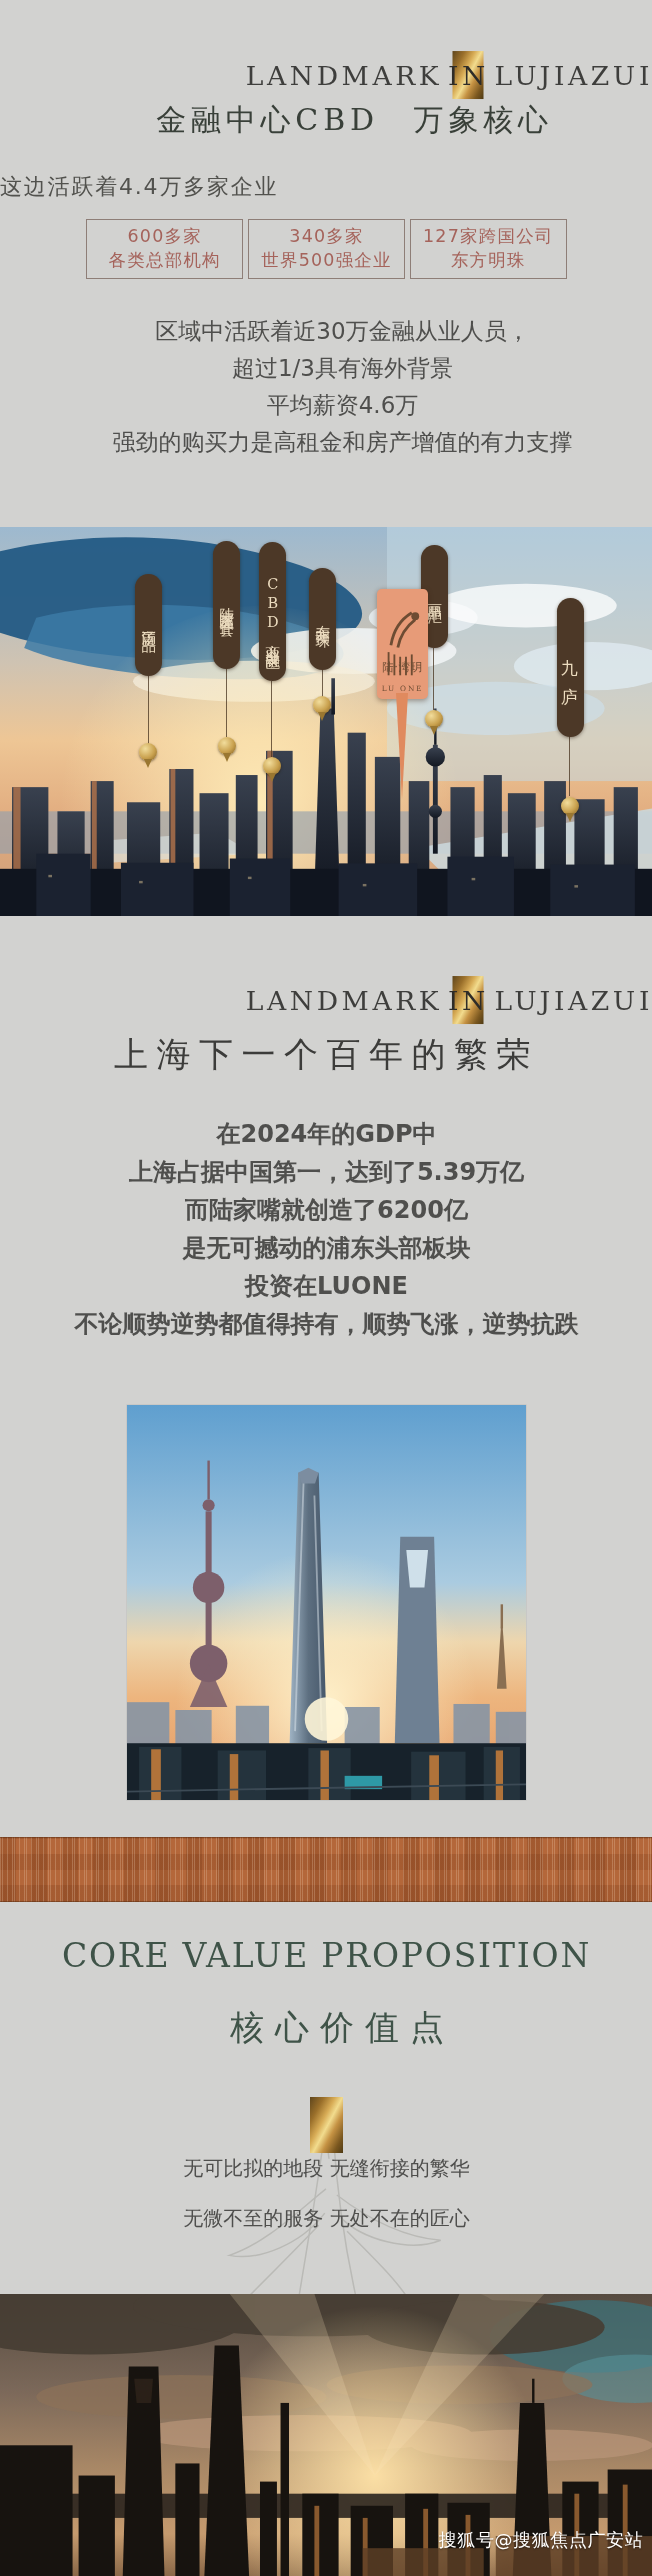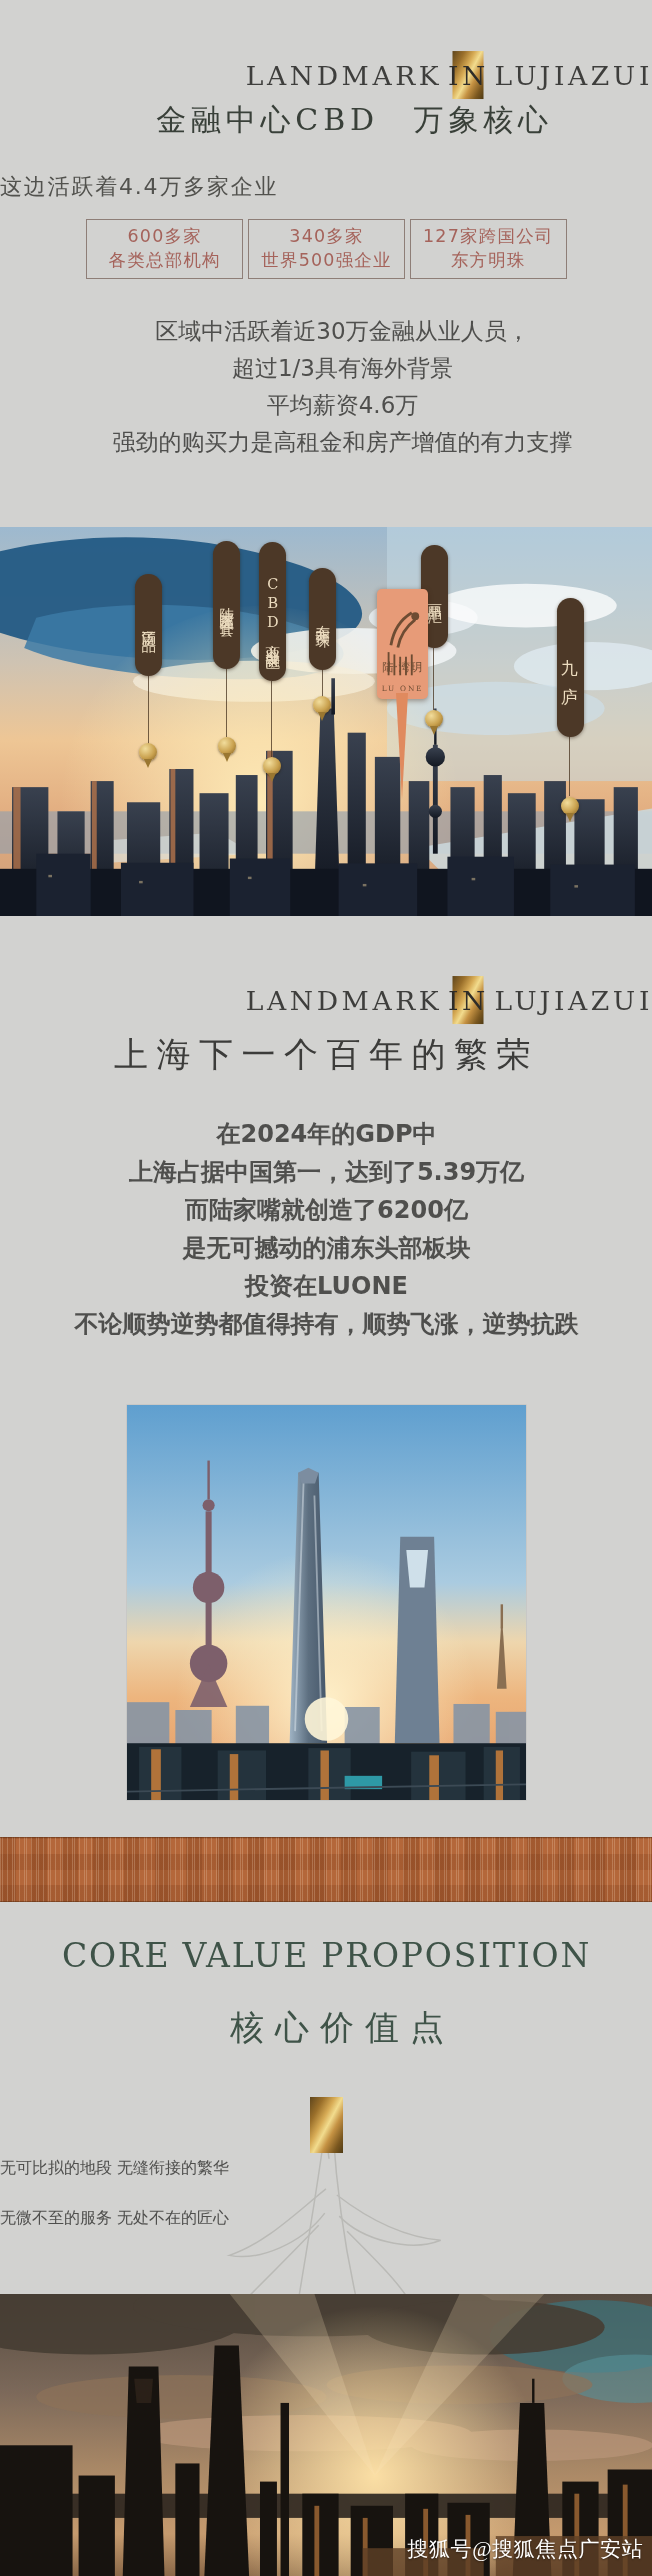--- a/index.html
+++ b/index.html
@@ -51,26 +51,26 @@
       repeating-linear-gradient(90deg,rgba(120,58,24,.30) 0 15.7px,rgba(0,0,0,0) 15.7px 31px),
       repeating-linear-gradient(0deg,rgba(120,58,24,.24) 0 15.7px,rgba(0,0,0,0) 15.7px 31px);
     border-top:1.2px solid rgba(90,45,18,.5);border-bottom:1.2px solid rgba(90,45,18,.5);}
   
   .core-en{position:absolute;top:1936px;left:0;width:100%;text-align:center;font-family:"DejaVu Serif",serif;
            font-size:33px;letter-spacing:1.8px;color:#3f5348;}
   .core-cn{position:absolute;top:2005px;left:16px;width:100%;text-align:center;font-family:"DejaVu Serif",serif;
            font-size:34px;letter-spacing:11px;color:#3f5348;}
   .seal{position:absolute;top:2097px;left:310px;width:33px;height:56px;}
   .sketch{position:absolute;top:2098px;left:175px;width:314px;height:200px;opacity:.85;}
-  .values{position:absolute;top:2143px;left:0;width:100%;color:#4f4f4d;font-size:16px;line-height:50px;}
+  .values{position:absolute;top:2143px;left:0;width:100%;text-align:center;color:#4f4f4d;font-size:20px;line-height:50px;}
   
   .photo3{position:absolute;top:2294px;left:0;width:653px;height:282px;}
   .photo3 svg{position:absolute;left:0;top:0;width:100%;height:100%;}
-  .watermark{position:absolute;right:9.7px;bottom:13px;color:#ffffff;font-size:21px;letter-spacing:0.6px;
-             text-shadow:0 0.6px 1.8px rgba(0,0,0,.45);font-family:Liberation Serif, serif;}
+  .watermark{position:absolute;right:9.7px;bottom:24px;color:#ffffff;font-size:18px;letter-spacing:0.6px;
+             text-shadow:0 0.6px 1.8px rgba(0,0,0,.45);}
 </style>
 </head>
 <body>
 
 <div class="page">
 
   <div class="brand" style="top:60px;">
     <span>LANDMARK</span>
     <span class="in-wrap">
       <i class="gold-chip"></i>

